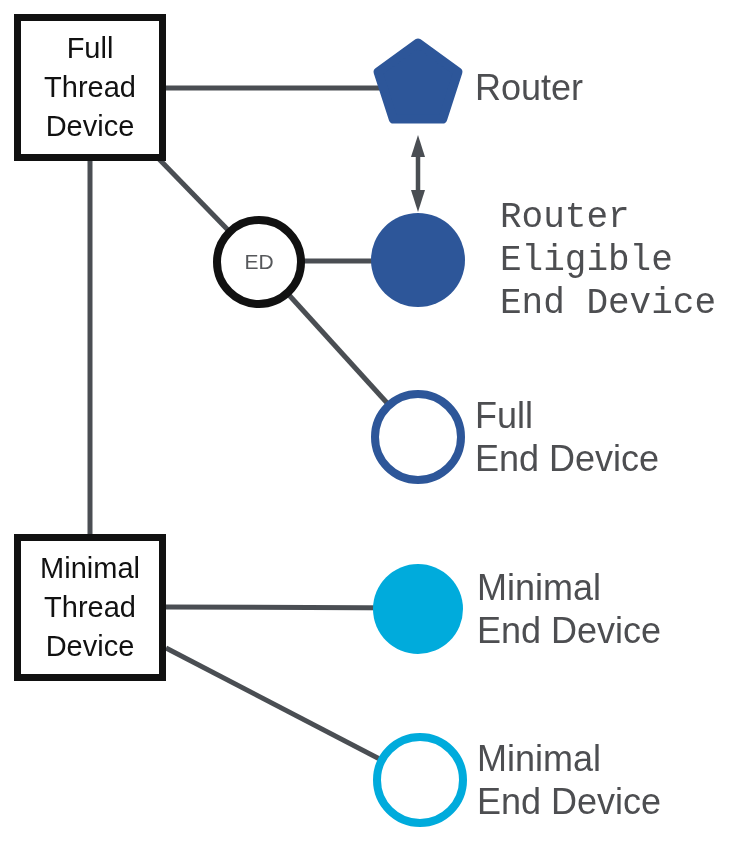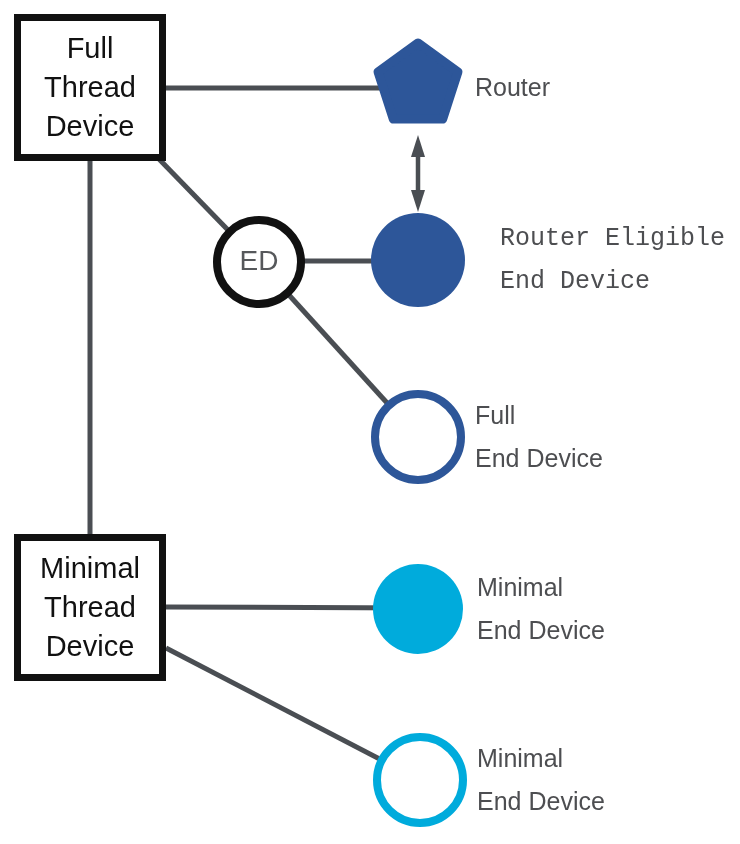--- a/index.html
+++ b/index.html
@@ -51,38 +51,38 @@
     line-height: 39px;
     color: var(--ink);
     white-space: pre-line;
   }
   .box-ftd { left: 14px; top: 14px; }
   .box-mtd { left: 14px; top: 534px; }
 
   .shape-label {
     position: absolute;
     z-index: 2;
-    font-size: 25px;
+    font-size: 36px;
     line-height: 43px;
     color: var(--gray);
     white-space: pre-line;
     transform: translateY(-50%);
   }
   .lbl-router { left: 475px; top: 87px; }
   .lbl-reed   { left: 500px; top: 260px; font-family: Liberation Mono, monospace; }
   .lbl-fed    { left: 475px; top: 437px; }
   .lbl-med    { left: 477px; top: 609px; }
   .lbl-sed    { left: 477px; top: 780px; }
 
   .ed-text {
     position: absolute;
     z-index: 2;
     left: 259px; top: 262px;
     transform: translate(-50%, -52%);
-    font-size: 28px;
+    font-size: 21px;
     color: var(--ed-gray);
   }
 </style>
 </head>
 <body>
 
 <div class="canvas">
 
   <svg class="layer-svg" viewBox="0 0 740 844" xmlns="http://www.w3.org/2000/svg">
 

